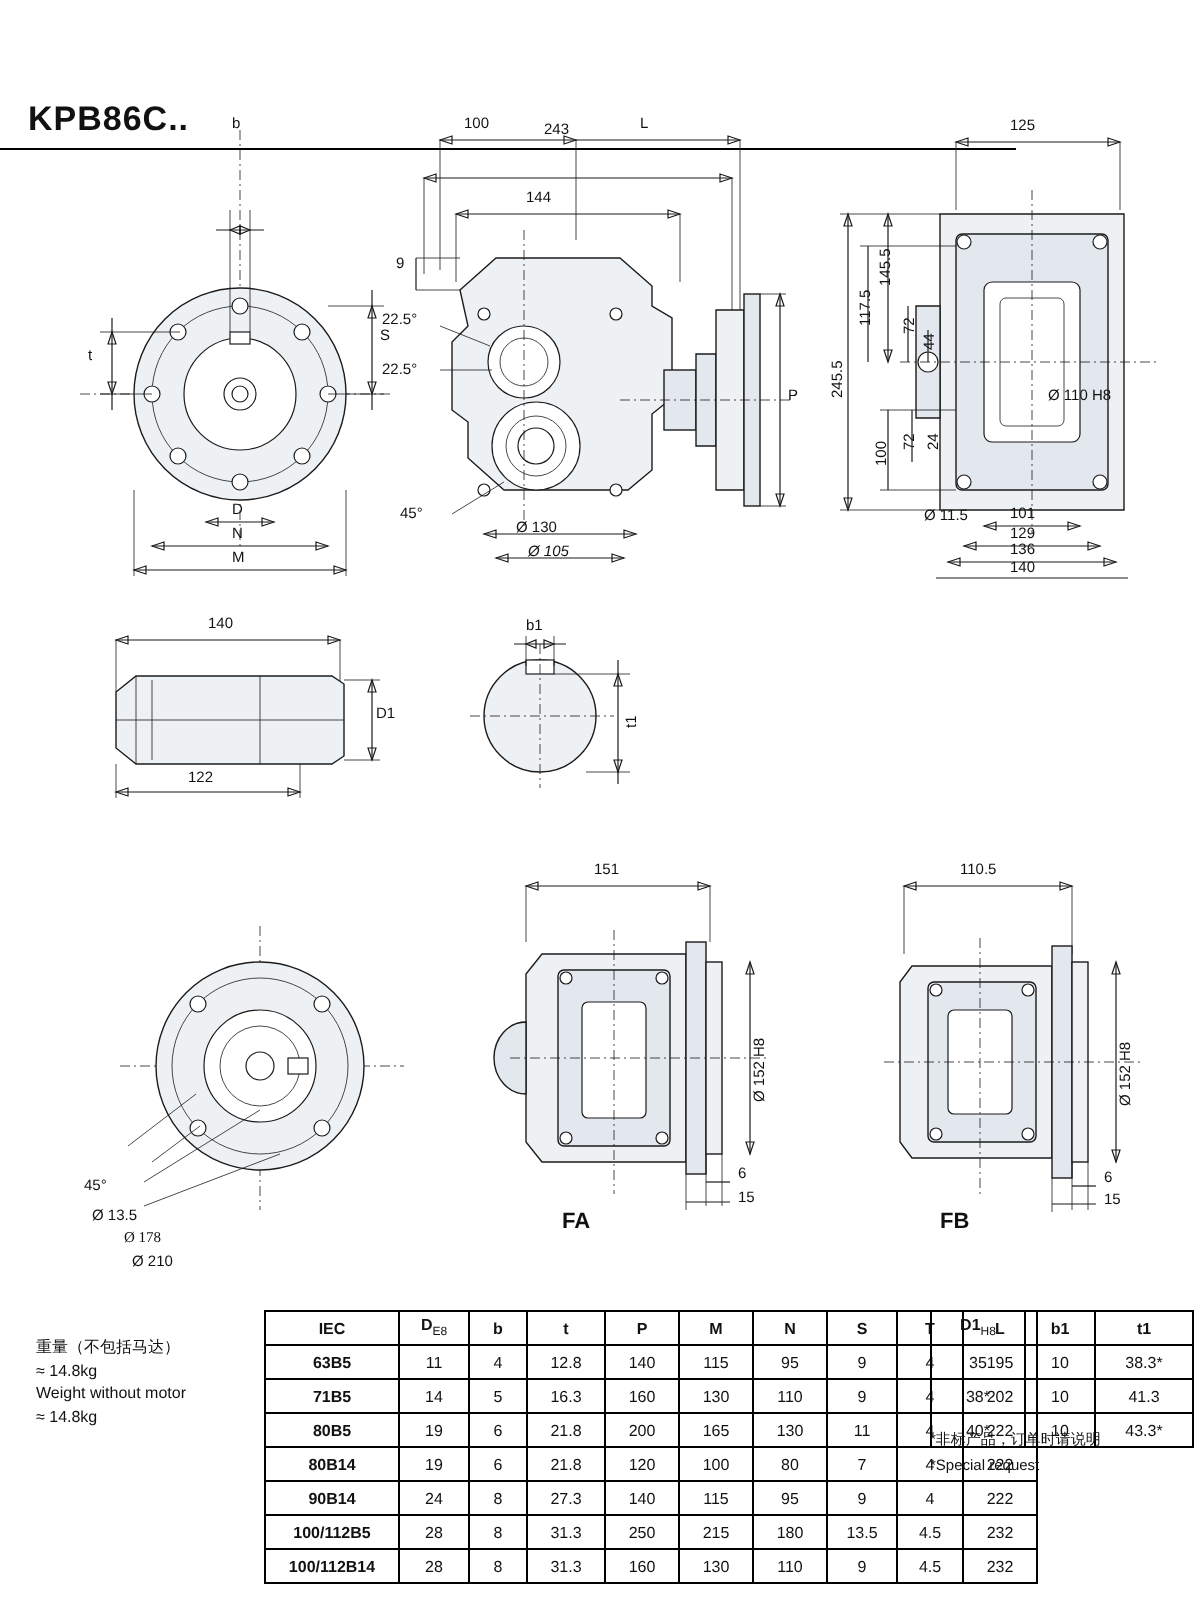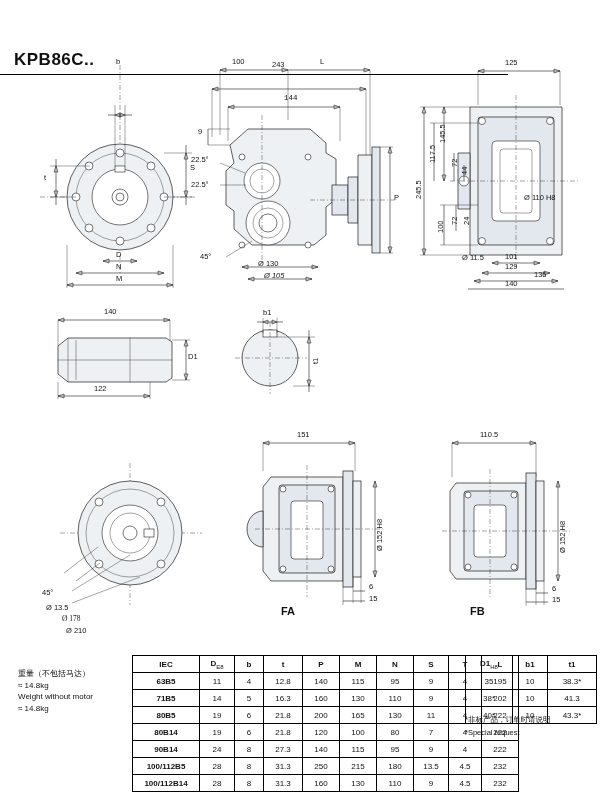--- a/index.html
+++ b/index.html
@@ -186,21 +186,21 @@
       <line class="ln" x1="52" y1="222" x2="128" y2="222"></line>
       <path class="ln" d="M52 222 l6 -2 v4 z" fill="#1b1b1b"></path>
       <path class="ln" d="M128 222 l-6 -2 v4 z" fill="#1b1b1b"></path>
       <line class="ln" x1="58" y1="234" x2="122" y2="234"></line>
       <path class="ln" d="M58 234 l6 -2 v4 z" fill="#1b1b1b"></path>
       <path class="ln" d="M122 234 l-6 -2 v4 z" fill="#1b1b1b"></path>
     </svg>
     <div class="lbl" style="left:42px;top:12px;">100</div>
     <div class="lbl" style="left:130px;top:12px;">L</div>
     <div class="lbl" style="left:82px;top:15px;">243</div>
-    <div class="lbl" style="left:94px;top:49px;font-family:Liberation Mono, monospace;">144</div>
+    <div class="lbl" style="left:73px;top:49px;">144</div>
     <div class="lbl" style="left:8px;top:82px;">9</div>
     <div class="lbl" style="left:1px;top:110px;">22.5°</div>
     <div class="lbl" style="left:1px;top:135px;">22.5°</div>
     <div class="lbl" style="left:10px;top:207px;">45°</div>
     <div class="lbl" style="left:68px;top:214px;">Ø 130</div>
     <div class="lbl" style="left:74px;top:226px;font-style:italic;">Ø 105</div>
     <div class="lbl" style="left:204px;top:148px;">P</div>
   </div>
 
   <div class="draw" style="left:400px;top:45px;">
@@ -262,21 +262,21 @@
     <div class="lbl vert" style="left:50px;top:104px;height:18px;">72</div>
     <div class="lbl vert" style="left:60px;top:112px;height:18px;">44</div>
     <div class="lbl vert" style="left:14px;top:108px;height:46px;">245.5</div>
     <div class="lbl vert" style="left:36px;top:162px;height:26px;">100</div>
     <div class="lbl vert" style="left:50px;top:162px;height:18px;">72</div>
     <div class="lbl vert" style="left:62px;top:164px;height:16px;">24</div>
     <div class="lbl" style="left:62px;top:208px;">Ø 11.5</div>
     <div class="lbl" style="left:124px;top:148px;">Ø 110 H8</div>
     <div class="lbl" style="left:105px;top:207px;">101</div>
     <div class="lbl" style="left:105px;top:217px;">129</div>
-    <div class="lbl" style="left:105px;top:225px;margin-left:29px;">136</div>
+    <div class="lbl" style="left:105px;top:225px;">136</div>
     <div class="lbl" style="left:105px;top:234px;">140</div>
   </div>
 
   <div class="draw" style="left:30px;top:300px;">
     <svg width="190" height="105" viewBox="0 0 190 105">
       <line class="ln" x1="28" y1="20" x2="140" y2="20"></line>
       <path class="ln" d="M28 20 l6 -2 v4 z" fill="#1b1b1b"></path>
       <path class="ln" d="M140 20 l-6 -2 v4 z" fill="#1b1b1b"></path>
       <line class="thin" x1="28" y1="20" x2="28" y2="46"></line>
       <line class="thin" x1="140" y1="20" x2="140" y2="46"></line>

